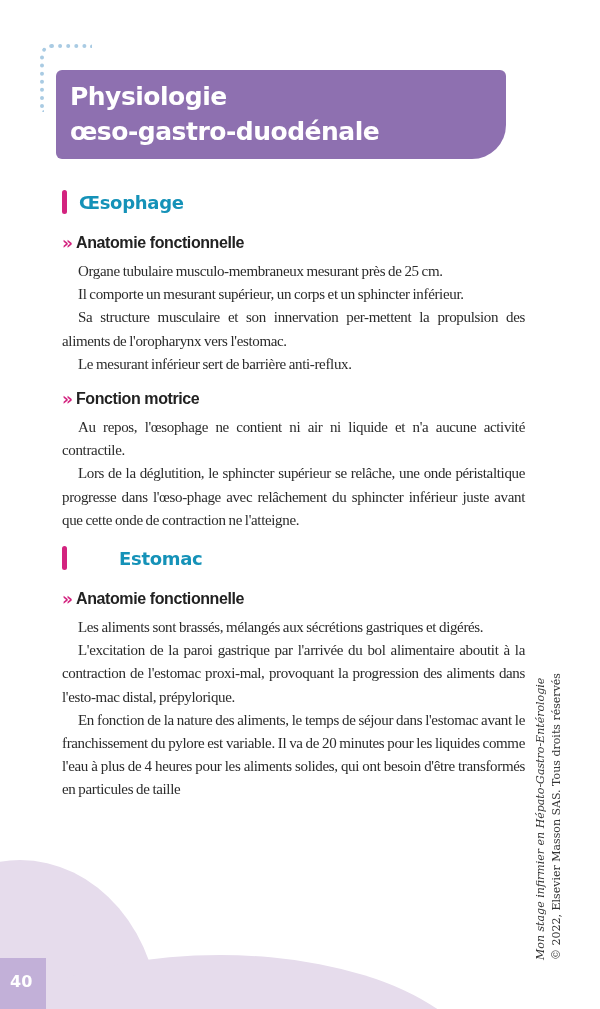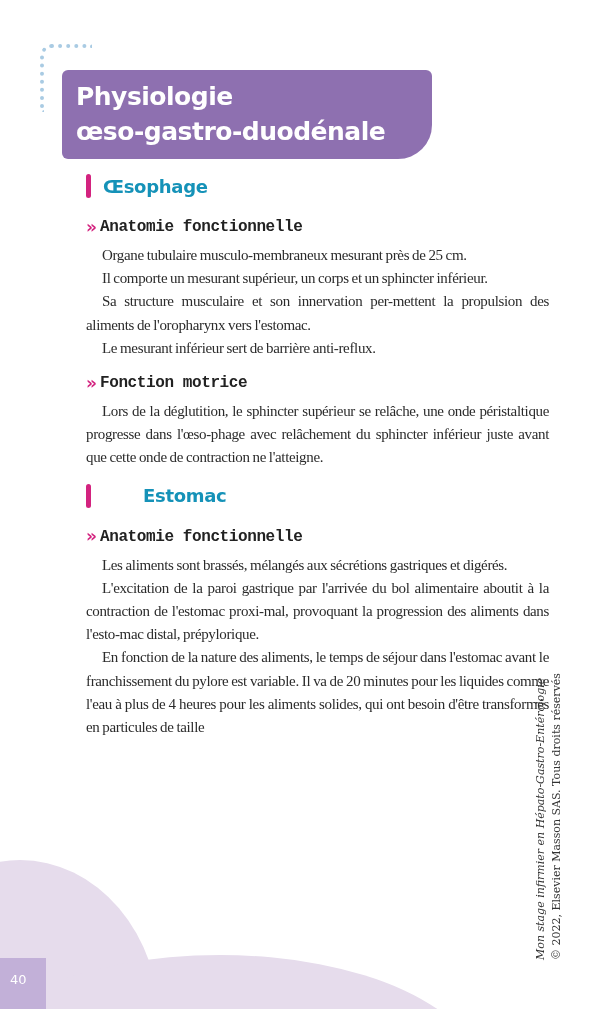--- a/index.html
+++ b/index.html
@@ -15,47 +15,47 @@
       position: absolute; left: -40px; top: 955px;
       width: 520px; height: 240px; border-radius: 50%;
       background: #e6dcec;
     }
     .deco-overlap {
       position: absolute; left: 0; top: 958px; width: 46px; height: 51px;
       background: #c2b0d8;
     }
     .page-number {
       position: absolute; left: 10px; top: 972px;
-      font-family: "DejaVu Sans", sans-serif; font-weight: normal;
-      font-size: 13px; color: #ffffff;
+      font-family: "DejaVu Sans", sans-serif; font-weight: bold;
+      font-size: 16px; color: #ffffff;
     }
 
     .dotted-corner {
       position: absolute; left: 40px; top: 44px;
       width: 52px; height: 68px;
       border-top: 4px dotted #a9cbe3;
       border-left: 4px dotted #a9cbe3;
       border-top-left-radius: 12px;
     }
 
     .chapter-header {
-      position: absolute; left: 62px; top: 70px;
-      width: 370px; height: 89px;
+      position: absolute; left: 56px; top: 70px;
+      width: 450px; height: 89px;
       background: #8e70b0;
       border-radius: 6px 6px 34px 6px;
       padding: 9px 0 0 14px;
     }
     .chapter-title {
       font-family: "DejaVu Sans", sans-serif; font-weight: bold;
       color: #ffffff; font-size: 25px; line-height: 35px;
       letter-spacing: -0.5px;
     }
 
     .content {
-      position: absolute; left: 62px; top: 172px; width: 463px; margin-left: 24px;
+      position: absolute; left: 62px; top: 188px; width: 463px;
     }
     .section-heading {
       display: flex; align-items: center; height: 28px;
       margin-bottom: 14px;
     }
     .section-bar {
       width: 5px; height: 24px; border-radius: 3px; background: #d3237f;
       margin-right: 12px;
     }
     .section-title {
@@ -63,21 +63,21 @@
       font-size: 18px; color: #1592b8; letter-spacing: -0.3px;
     }
     .subheading {
       display: flex; align-items: center; margin-bottom: 4px; height: 26px;
     }
     .chevron {
       font-family: "DejaVu Sans", sans-serif; font-weight: bold;
       color: #d3237f; font-size: 17px; margin-right: 3px; line-height: 1;
     }
     .subheading-text {
-      font-family: Liberation Mono, monospace; font-weight: bold;
+      font-family: Liberation Sans, sans-serif; font-weight: bold;
       font-size: 16px; color: #222222; letter-spacing: -0.4px;
     }
     .para {
       font-family: Liberation Serif, serif;
       font-size: 15px; line-height: 23.2px; color: #2b2b2b;
       text-align: justify; text-indent: 16px;
       letter-spacing: -0.35px; word-spacing: -0.5px;
     }
     .block { margin-bottom: 10px; }
     .section-gap { margin-top: 12px; gap: 40px; }
@@ -122,20 +122,21 @@
     <p class="para">Il comporte un mesurant supérieur, un corps et un sphincter inférieur.</p>
     <p class="para">Sa structure musculaire et son innervation per-mettent la propulsion des aliments de l'oropharynx vers l'estomac.</p>
     <p class="para">Le mesurant inférieur sert de barrière anti-reflux.</p>
   </div>
 
   <div class="subheading">
     <span class="chevron">»</span>
     <span class="subheading-text">Fonction motrice</span>
   </div>
   <div class="block">
+    <p class="para">Au repos, l'œsophage ne contient ni air ni liquide et n'a aucune activité contractile.</p>
     <p class="para">Lors de la déglutition, le sphincter supérieur se relâche, une onde péristaltique progresse dans l'œso-phage avec relâchement du sphincter inférieur juste avant que cette onde de contraction ne l'atteigne.</p>
   </div>
 
   <div class="section-heading section-gap">
     <span class="section-bar"></span>
     <span class="section-title">Estomac</span>
   </div>
 
   <div class="subheading">
     <span class="chevron">»</span>

